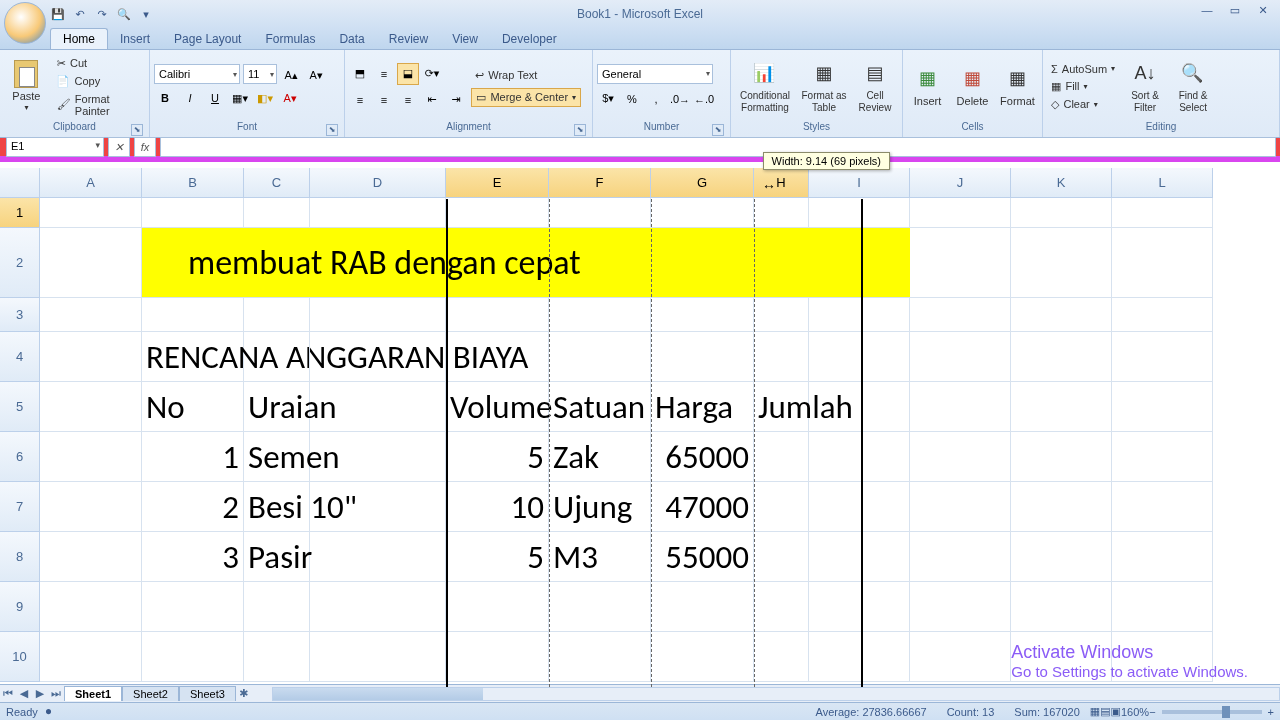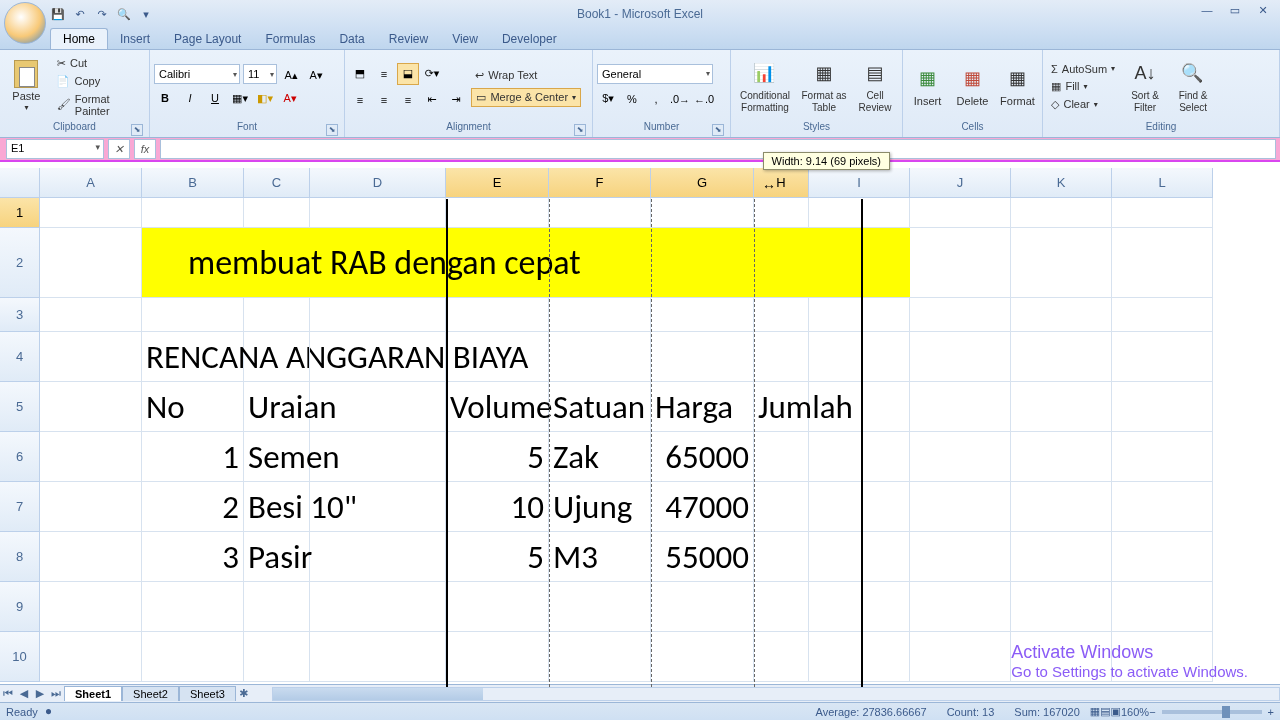--- a/index.html
+++ b/index.html
@@ -29,21 +29,21 @@
 .vcol { display: flex; flex-direction: column; gap: 1px; }
 .hbtn { display: flex; align-items: center; gap: 4px; padding: 2px 4px; font-size: 11px; color: #333; cursor: pointer; }
 .bigbtn { display: flex; flex-direction: column; align-items: center; justify-content: center; width: 48px; height: 66px; cursor: pointer; font-size: 11px; color: #333; text-align: center; line-height: 1.2; }
 .bigbtn .ico { width: 28px; height: 28px; margin-bottom: 2px; display: flex; align-items: center; justify-content: center; font-size: 18px; }
 .iconbtn { width: 22px; height: 22px; border: 1px solid transparent; display: inline-flex; align-items: center; justify-content: center; cursor: pointer; }
 .iconbtn.active { background: #fbe4a8; border: 1px solid #d9a74a; }
 .combo { height: 20px; border: 1px solid #a9c0dc; background: #fff; font-size: 11px; display: flex; align-items: center; padding: 0 14px 0 4px; position: relative; cursor: pointer; }
 .combo::after { content: "▾"; position: absolute; right: 2px; font-size: 8px; color: #555; }
 
 
-.fbar { height: 24px; border-bottom: 2px solid #d946ef; display: flex; align-items: center; background: #f9a8d4; }
+.fbar { height: 24px; border-bottom: 6px solid #d946ef; display: flex; align-items: center; background: #ef4444; }
 .namebox { width: 98px; height: 20px; margin-left: 6px; border: 1px solid #a9c0dc; background: #fff; font-size: 11px; padding: 2px 16px 0 4px; position: relative; }
 .namebox::after { content: "▾"; position: absolute; right: 3px; top: 2px; font-size: 9px; color: #555; }
 .fxbtn { width: 22px; height: 20px; border: 1px solid #a9c0dc; background: #fff; margin-left: 4px; display: flex; align-items: center; justify-content: center; font-style: italic; font-size: 11px; color: #555; }
 .fxinput { flex: 1; height: 20px; border: 1px solid #a9c0dc; background: #fff; margin: 0 4px; }
 
 
 .width-tip { position: absolute; right: 390px; top: 152px; background: #ffffe1; border: 1px solid #8b8b6a; padding: 2px 8px; font-size: 11px; z-index: 50; box-shadow: 1px 1px 3px rgba(0,0,0,.3); }
 
 
 .sheet { position: absolute; top: 168px; left: 0; right: 0; bottom: 32px; overflow: hidden; }

